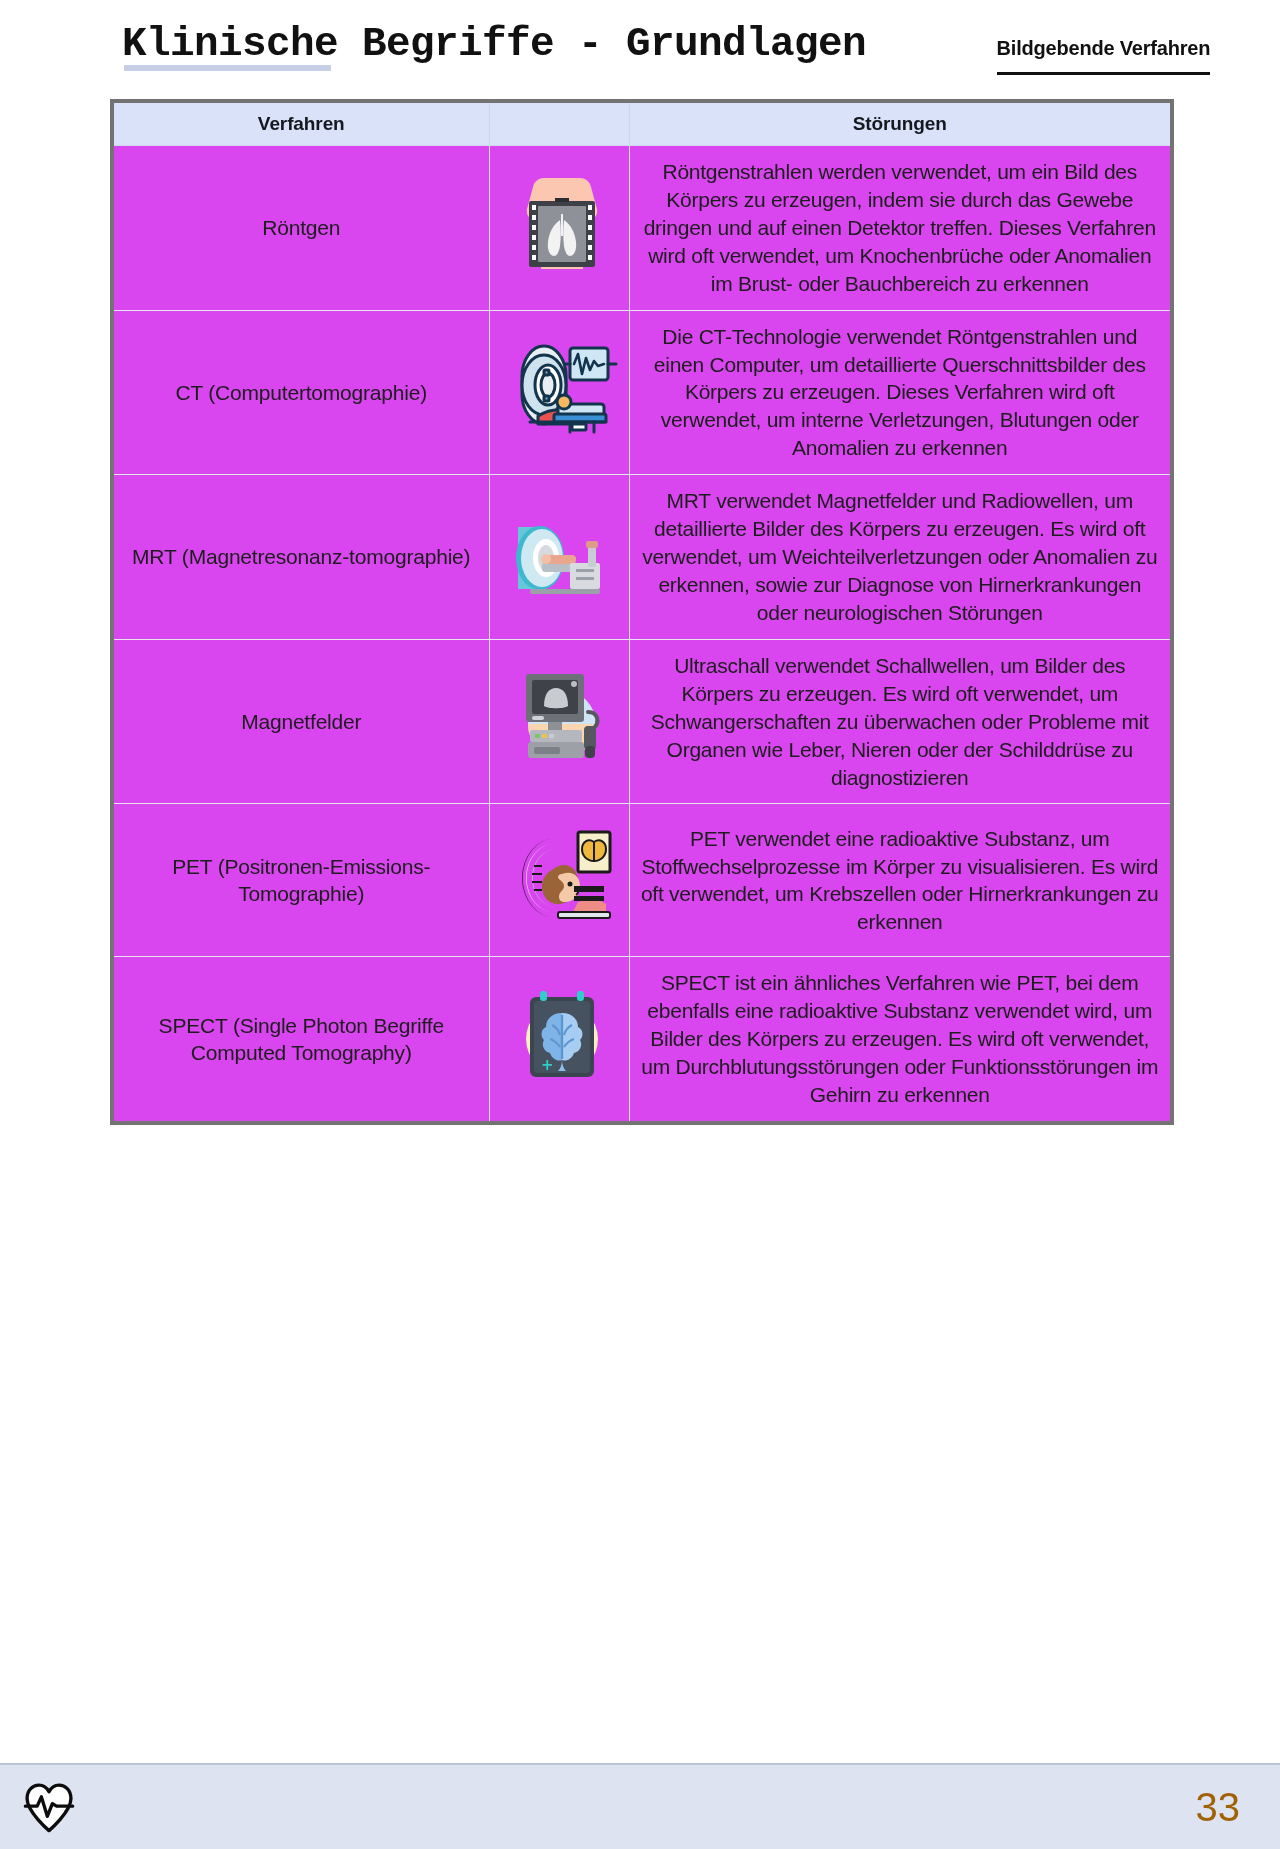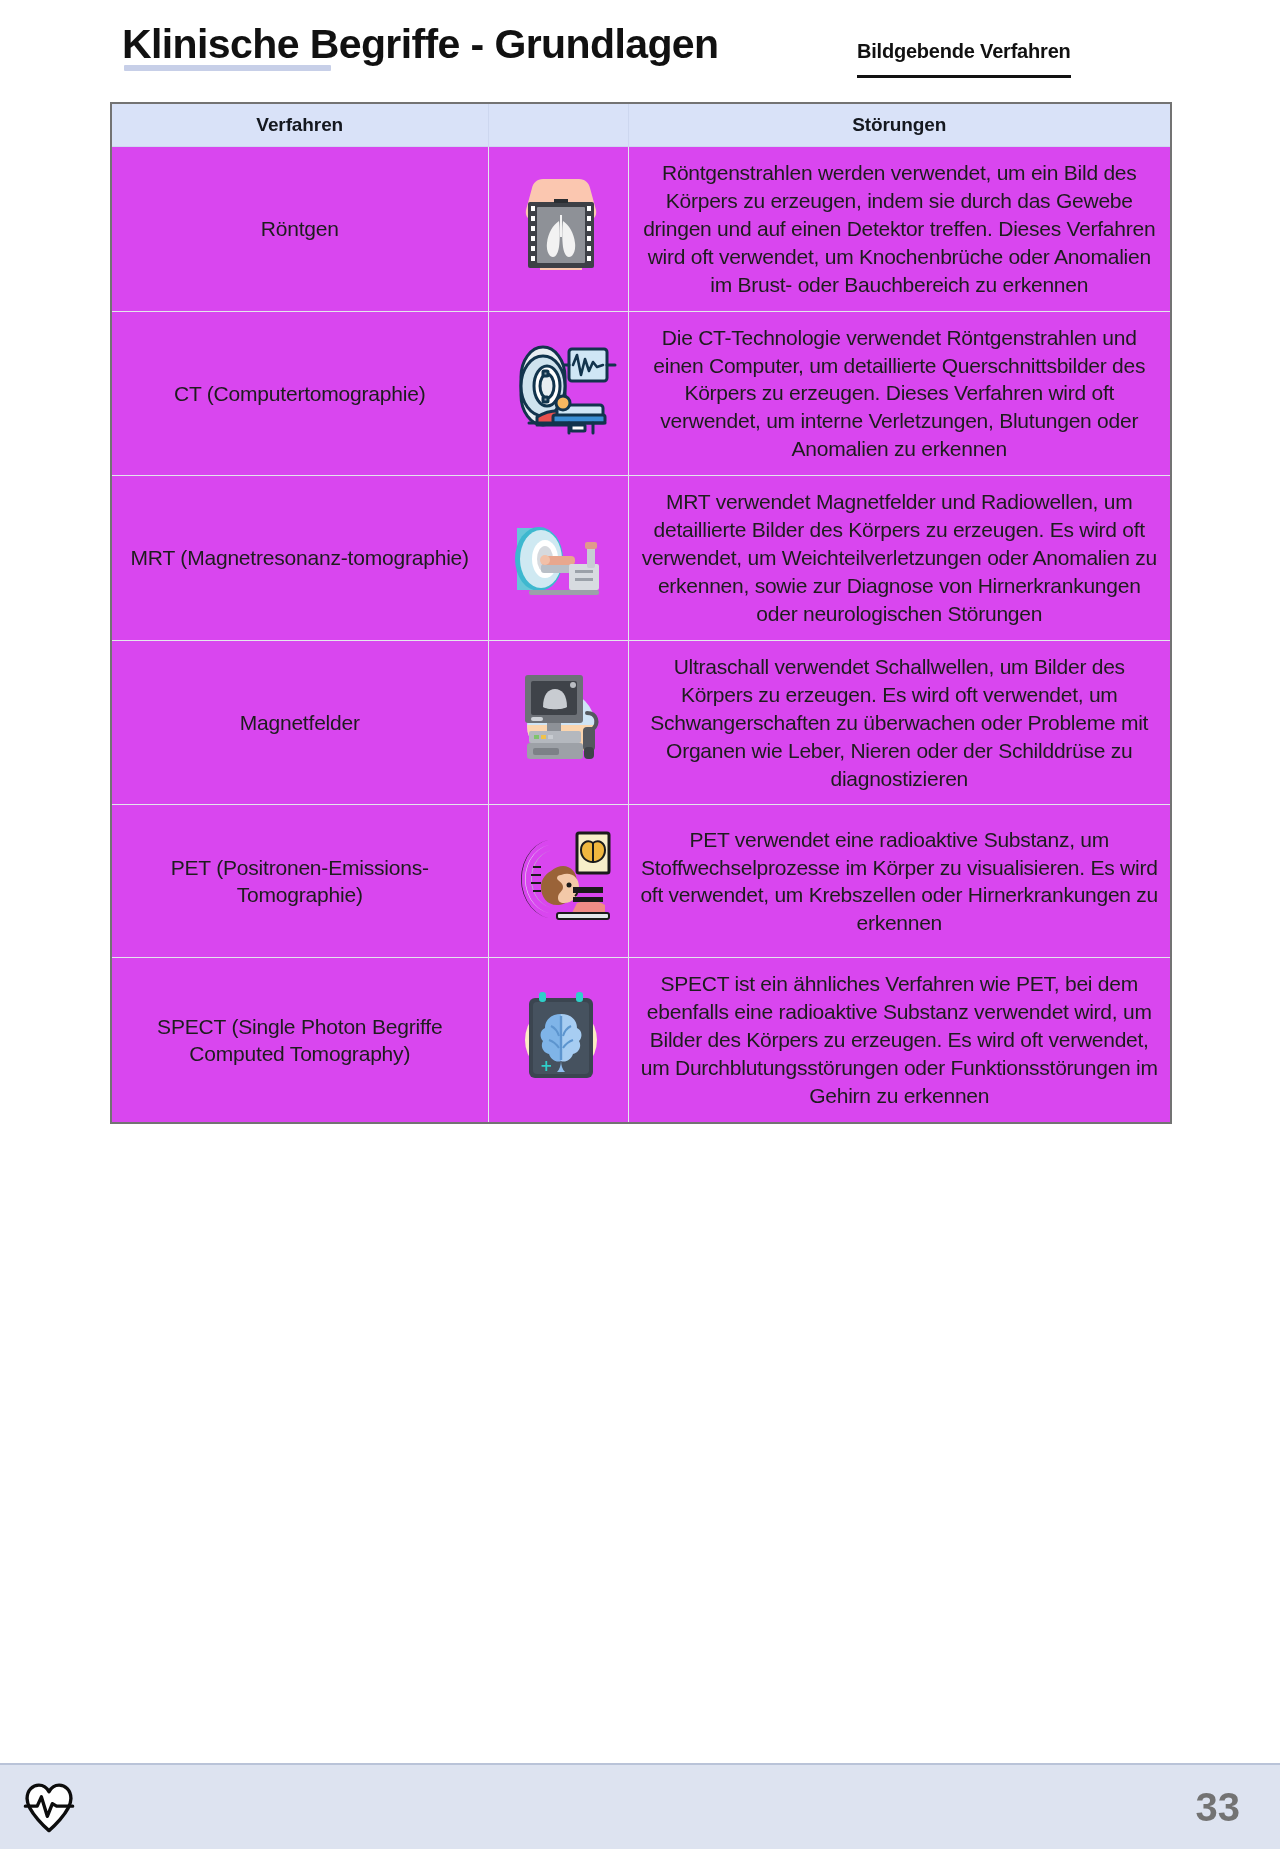--- a/index.html
+++ b/index.html
@@ -21,23 +21,24 @@
     display:flex;
     flex-direction:column;
   }
   .content{
     flex:1 1 auto;
     padding:0 0 0 0;
   }
 
   
   .title-wrap{
-    margin:22px 8px 0 122px;
+    margin:22px 0 0 122px;
     display:inline-block;
     position:relative;
+    font-family:Liberation Mono, monospace;
   }
   .page-title{
     font-size:41px;
     font-weight:bold;
     letter-spacing:-0.6px;
     line-height:1.12;
     color:#111111;
     margin:0;
     white-space:nowrap;
   }
@@ -69,21 +70,21 @@
 
   
   .table-wrap{
     margin:24px 0 0 110px;
     width:1060px;
   }
   table.vtable{
     border-collapse:collapse;
     width:1060px;
     table-layout:fixed;
-    border:2px solid #737373;
+    border:4px solid #737373;
   }
   table.vtable col.c1{width:377px;}
   table.vtable col.c2{width:140px;}
   table.vtable col.c3{width:543px;}
 
   table.vtable thead th{
     background:#d9e2f8;
     border:1px solid #cdd7ef;
     font-size:19px;
     font-weight:bold;
@@ -138,22 +139,22 @@
     align-items:center;
     justify-content:space-between;
     box-sizing:border-box;
     padding:0 40px 0 22px;
   }
   .footer-logo{
     width:54px;height:54px;display:block;
   }
   .page-number{
     font-size:40px;
-    font-weight:bold;
-    color:#737373;
+    font-weight:normal;
+    color:#a16207;
     letter-spacing:0px;
     line-height:1;
   }
 </style>
 </head>
 <body>
 
 <div class="page">
 
   <div class="content">

